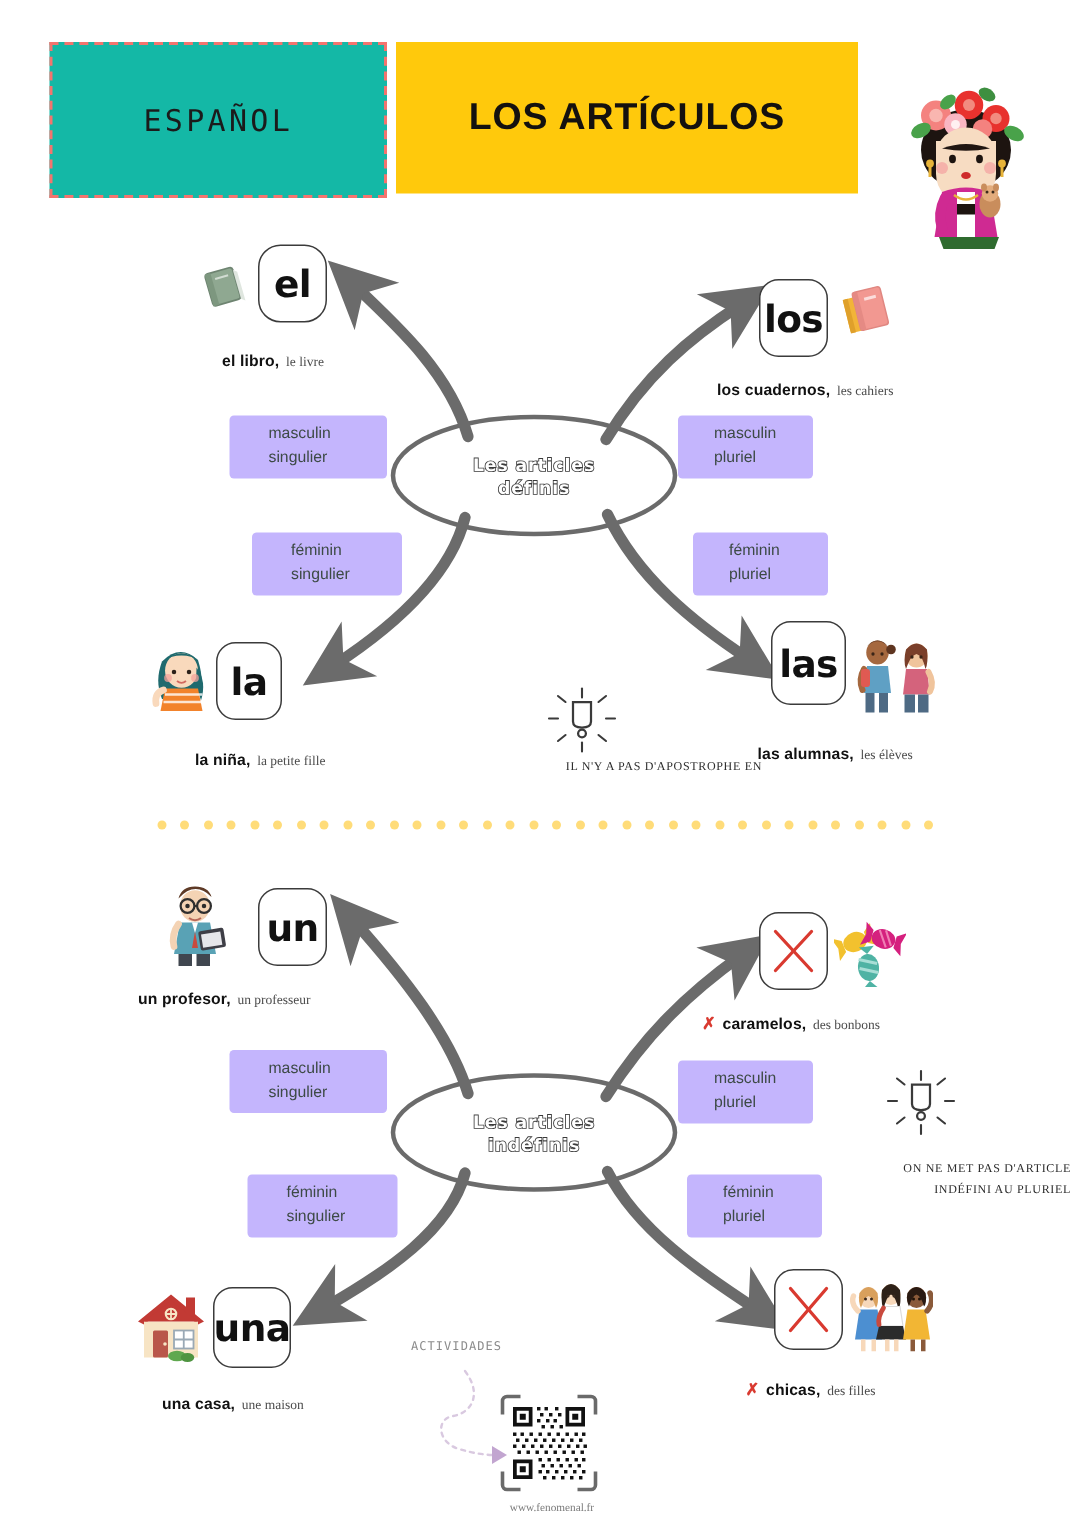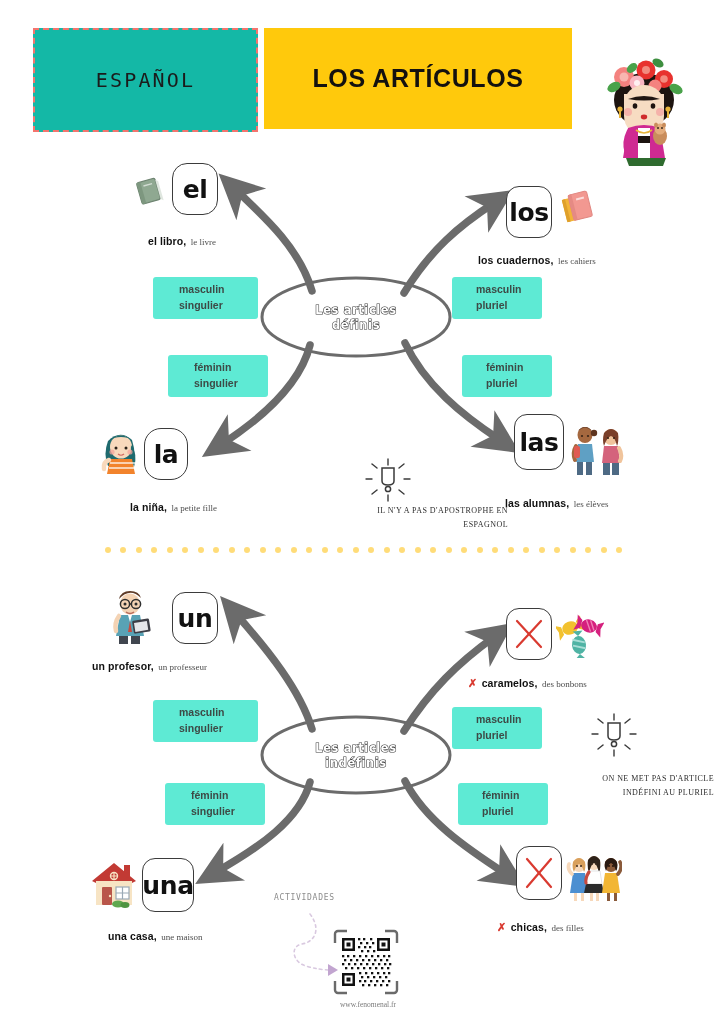--- a/index.html
+++ b/index.html
@@ -51,23 +51,23 @@
   }
 
   
   .ex{position:absolute;white-space:nowrap;line-height:1.1;}
   .ex .es{font-size:10.5px;font-weight:bold;color:#111;letter-spacing:.1px;}
   .ex .fr{font-size:9px;color:#4d4d4d;font-family:"Liberation Serif",serif;}
   .ex .xm{color:#d93a30;font-weight:bold;font-size:11px;}
 
   
   .hl{
-    position:absolute;background:#5eead4;border-radius:3px;
+    position:absolute;background:#c4b5fd;border-radius:3px;
     display:flex;flex-direction:column;align-items:center;justify-content:center;
-    font-size:10.5px;color:#3d4a46;line-height:1.5;font-weight:bold;
+    font-size:10.5px;color:#3d4a46;line-height:1.5;
   }
   .hl.l{align-items:flex-start;padding-left:26px;box-sizing:border-box;}
   .hl.r{align-items:flex-start;padding-left:24px;box-sizing:border-box;}
 
   
   .ovallabel{
     position:absolute;text-align:center;line-height:1.28;
     font-family:"DejaVu Sans",sans-serif;font-weight:bold;font-size:11.5px;
     color:#fff;letter-spacing:.6px;
     -webkit-text-stroke:1.15px #3a3a3a;
@@ -223,21 +223,21 @@
     <rect x="11" y="5" width="19" height="26" rx="2" fill="#f29891" stroke="#e08781" stroke-width="1"></rect>
     <rect x="11" y="5" width="3.6" height="26" fill="#e58a84"></rect>
     <rect x="18" y="10" width="8" height="2" fill="#fde9e7" opacity=".85"></rect>
   </g>
 </svg>
 <div class="ex" style="left:478px;top:250px;">
   <span class="es">los cuadernos,</span>
   <span class="fr">les cahiers</span>
 </div>
 
-<div class="card" style="left:144px;top:428px;width:42px;height:50px;border-radius:17px;">
+<div class="card" style="left:144px;top:428px;width:42px;height:50px;">
   <span class="w">la</span>
 </div>
 <svg class="abs" style="left:100px;top:427px;width:42px;height:48px;" viewBox="0 0 42 48">
   <path d="M8 14 q12 -12 24 -1 q5 16 0 26 h-24 q-5 -12 0 -25 z" fill="#1f6a6e"></path>
   <ellipse cx="21" cy="20" rx="11" ry="11.5" fill="#f9d9bc"></ellipse>
   <path d="M10 13 q11 -9 22 0 q-4 -3 -11 -3 q-7 0 -11 3 z" fill="#1f6a6e"></path>
   <path d="M31 18 q7 9 3 22 q-4 -11 -3 -22 z" fill="#1f6a6e"></path>
   <circle cx="16" cy="21" r="1.5" fill="#2b2119"></circle>
   <circle cx="26" cy="21" r="1.5" fill="#2b2119"></circle>
   <circle cx="12" cy="25" r="2.6" fill="#f4a39b" opacity=".75"></circle>
@@ -307,21 +307,20 @@
   <path d="M25 39 v6" stroke="#3a3a3a" stroke-width="1.4" stroke-linecap="round"></path>
   <path d="M3 23 h6" stroke="#3a3a3a" stroke-width="1.4" stroke-linecap="round"></path>
   <path d="M41 23 h6" stroke="#3a3a3a" stroke-width="1.4" stroke-linecap="round"></path>
   <path d="M9 8 l5 4" stroke="#3a3a3a" stroke-width="1.4" stroke-linecap="round"></path>
   <path d="M41 8 l-5 4" stroke="#3a3a3a" stroke-width="1.4" stroke-linecap="round"></path>
   <path d="M9 38 l5 -4" stroke="#3a3a3a" stroke-width="1.4" stroke-linecap="round"></path>
   <path d="M41 38 l-5 -4" stroke="#3a3a3a" stroke-width="1.4" stroke-linecap="round"></path>
 </svg>
 <div class="note" style="left:268px;top:504px;width:240px;">
   <div>IL N'Y A PAS D'APOSTROPHE EN</div>
-  <div>ESPAGNOL</div>
 </div>
 
 <div id="divider">
   <i></i>
     <i></i>
     <i></i>
     <i></i>
     <i></i>
     <i></i>
     <i></i>

